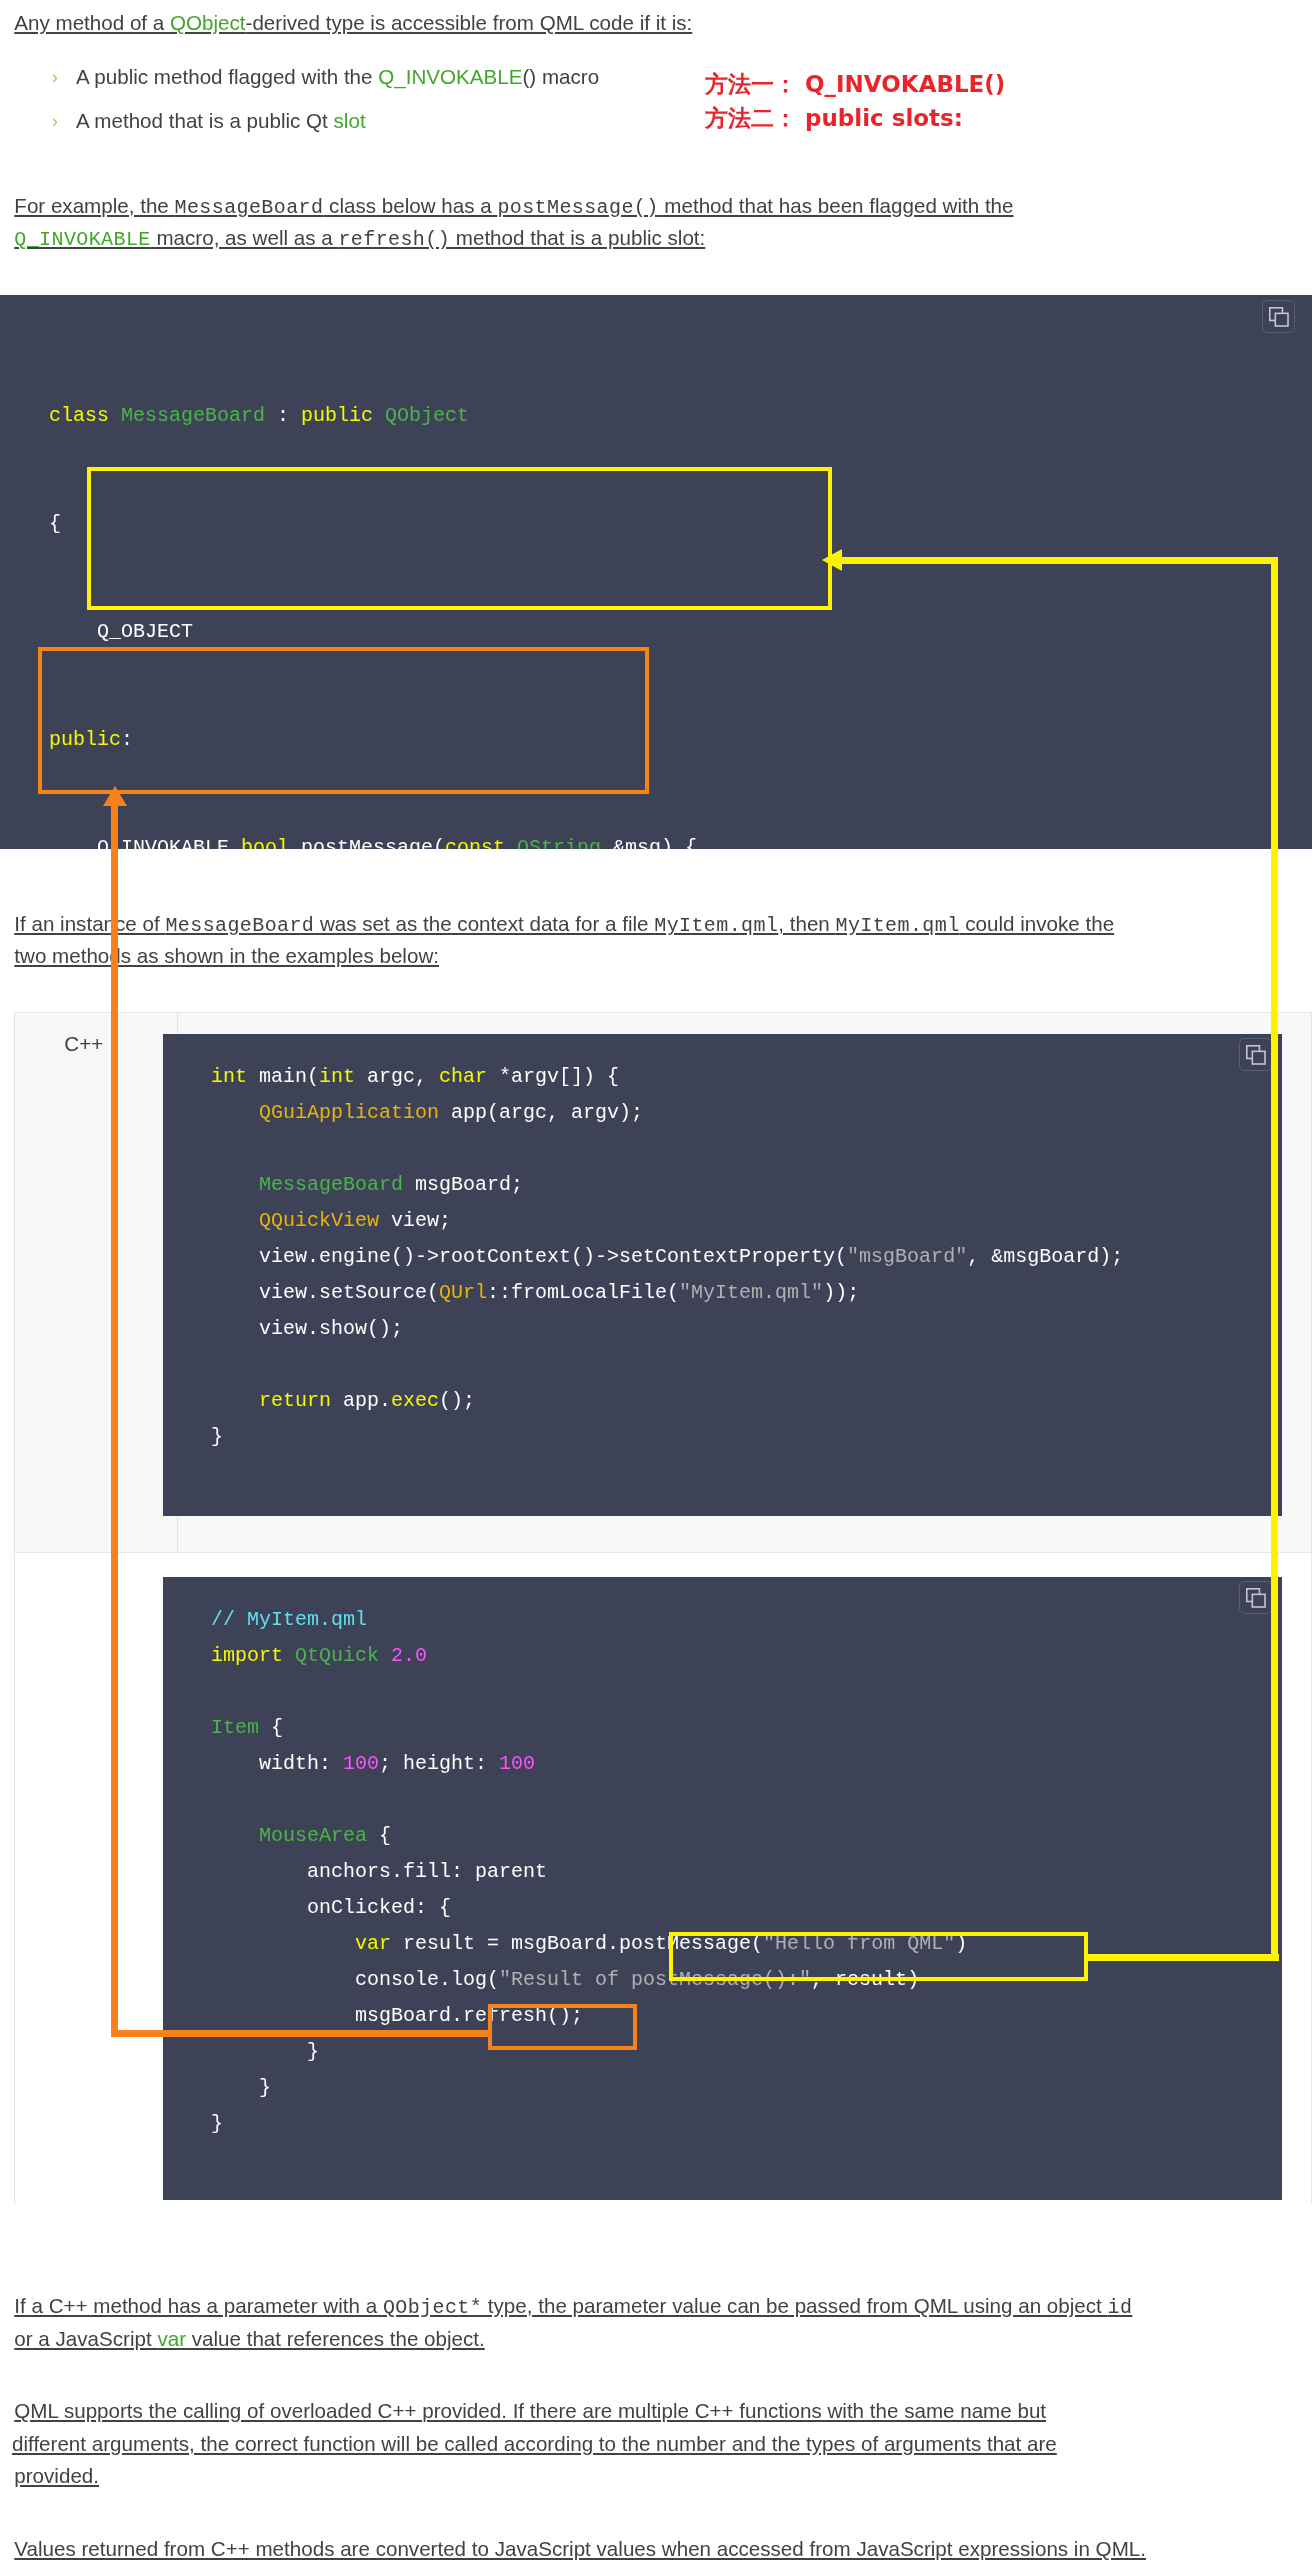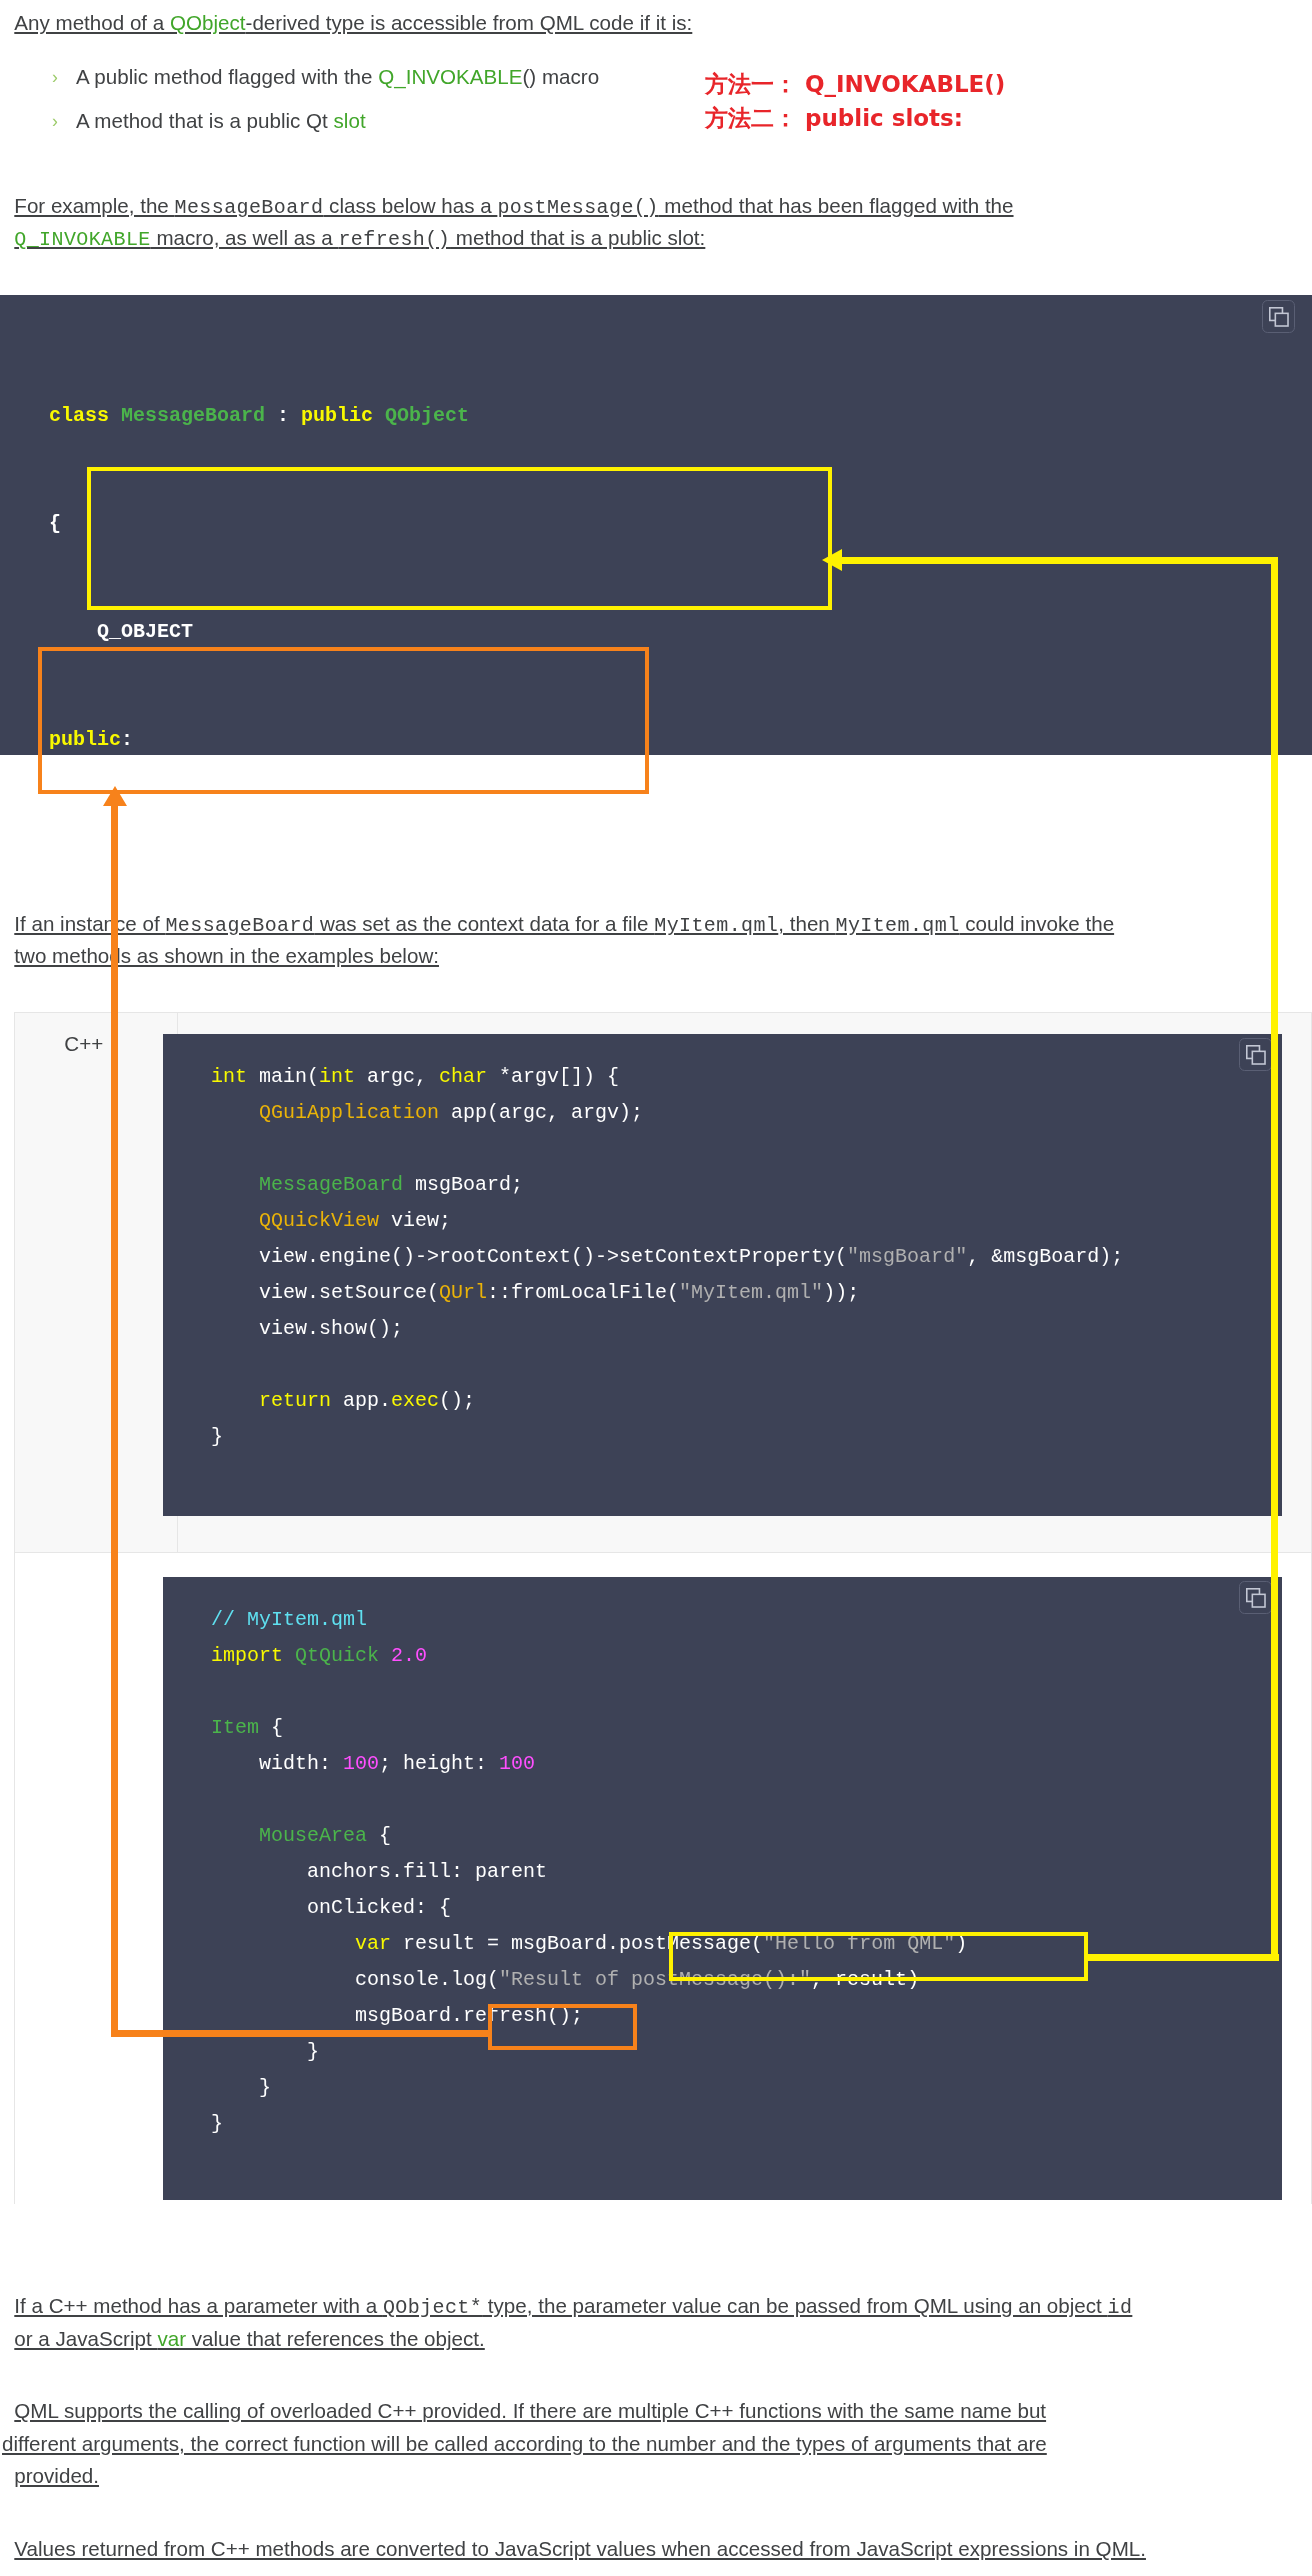--- a/index.html
+++ b/index.html
@@ -130,21 +130,21 @@
   <div>方法二：  public slots:</div>
 </div>
 
 <div class="prose" style="left:14.3px; top:189px;">
   <span>For example, the </span><span class="code-inline">MessageBoard</span><span> class below has a </span><span class="code-inline">postMessage()</span><span> method that has been flagged with the</span>
 </div>
 <div class="prose" style="left:14.3px; top:221px;">
   <span class="link-mono">Q_INVOKABLE</span><span> macro, as well as a </span><span class="code-inline">refresh()</span><span> method that is a public slot:</span>
 </div>
 
-<div class="codeblock" style="left:0px; top:295px; width:1312px; height:460px; padding:31px 0 0 49px;font-weight:bold;">
+<div class="codeblock" style="left:0px; top:295px; width:1312px; height:554px; padding:31px 0 0 49px;">
   <div id="hdr-l1"><span class="k">class </span><span class="t">MessageBoard</span><span class="w"> : </span><span class="k">public </span><span class="t">QObject</span></div>
   <div id="hdr-l2"><span class="w">{</span></div>
   <div id="hdr-l3"><span class="w">    Q_OBJECT</span></div>
   <div id="hdr-l4"><span class="k">public</span><span class="w">:</span></div>
   <div id="hdr-l5"><span class="w">    Q_INVOKABLE </span><span class="k">bool </span><span class="w">postMessage(</span><span class="k">const </span><span class="t">QString</span><span class="w"> &amp;msg) {</span></div>
   
   
   
   
   
@@ -229,17 +229,17 @@
             border-bottom:20.6px solid #f7821b;"></div>
 
 <div class="prose" style="left:14.3px; top:2289px;">
   <span>If a C++ method has a parameter with a </span><span class="code-inline">QObject*</span><span> type, the parameter value can be passed from QML using an object </span><span class="code-inline">id</span>
 </div>
 <div class="prose" style="left:14.3px; top:2322px;">
   <span>or a JavaScript </span><span class="link">var</span><span> value that references the object.</span>
 </div>
 
 <div class="prose" style="left:14.3px; top:2394px;">QML supports the calling of overloaded C++ provided. If there are multiple C++ functions with the same name but</div>
-<div class="prose" style="left:2px; top:2427px;">different arguments, the correct function will be called according to the number and the types of arguments that are</div>
+<div class="prose" style="left:12px; top:2427px;">different arguments, the correct function will be called according to the number and the types of arguments that are</div>
 <div class="prose" style="left:14.3px; top:2459px;">provided.</div>
 
 <div class="prose" style="left:14.3px; top:2532px;">Values returned from C++ methods are converted to JavaScript values when accessed from JavaScript expressions in QML.</div>
 
 
 </body></html>

